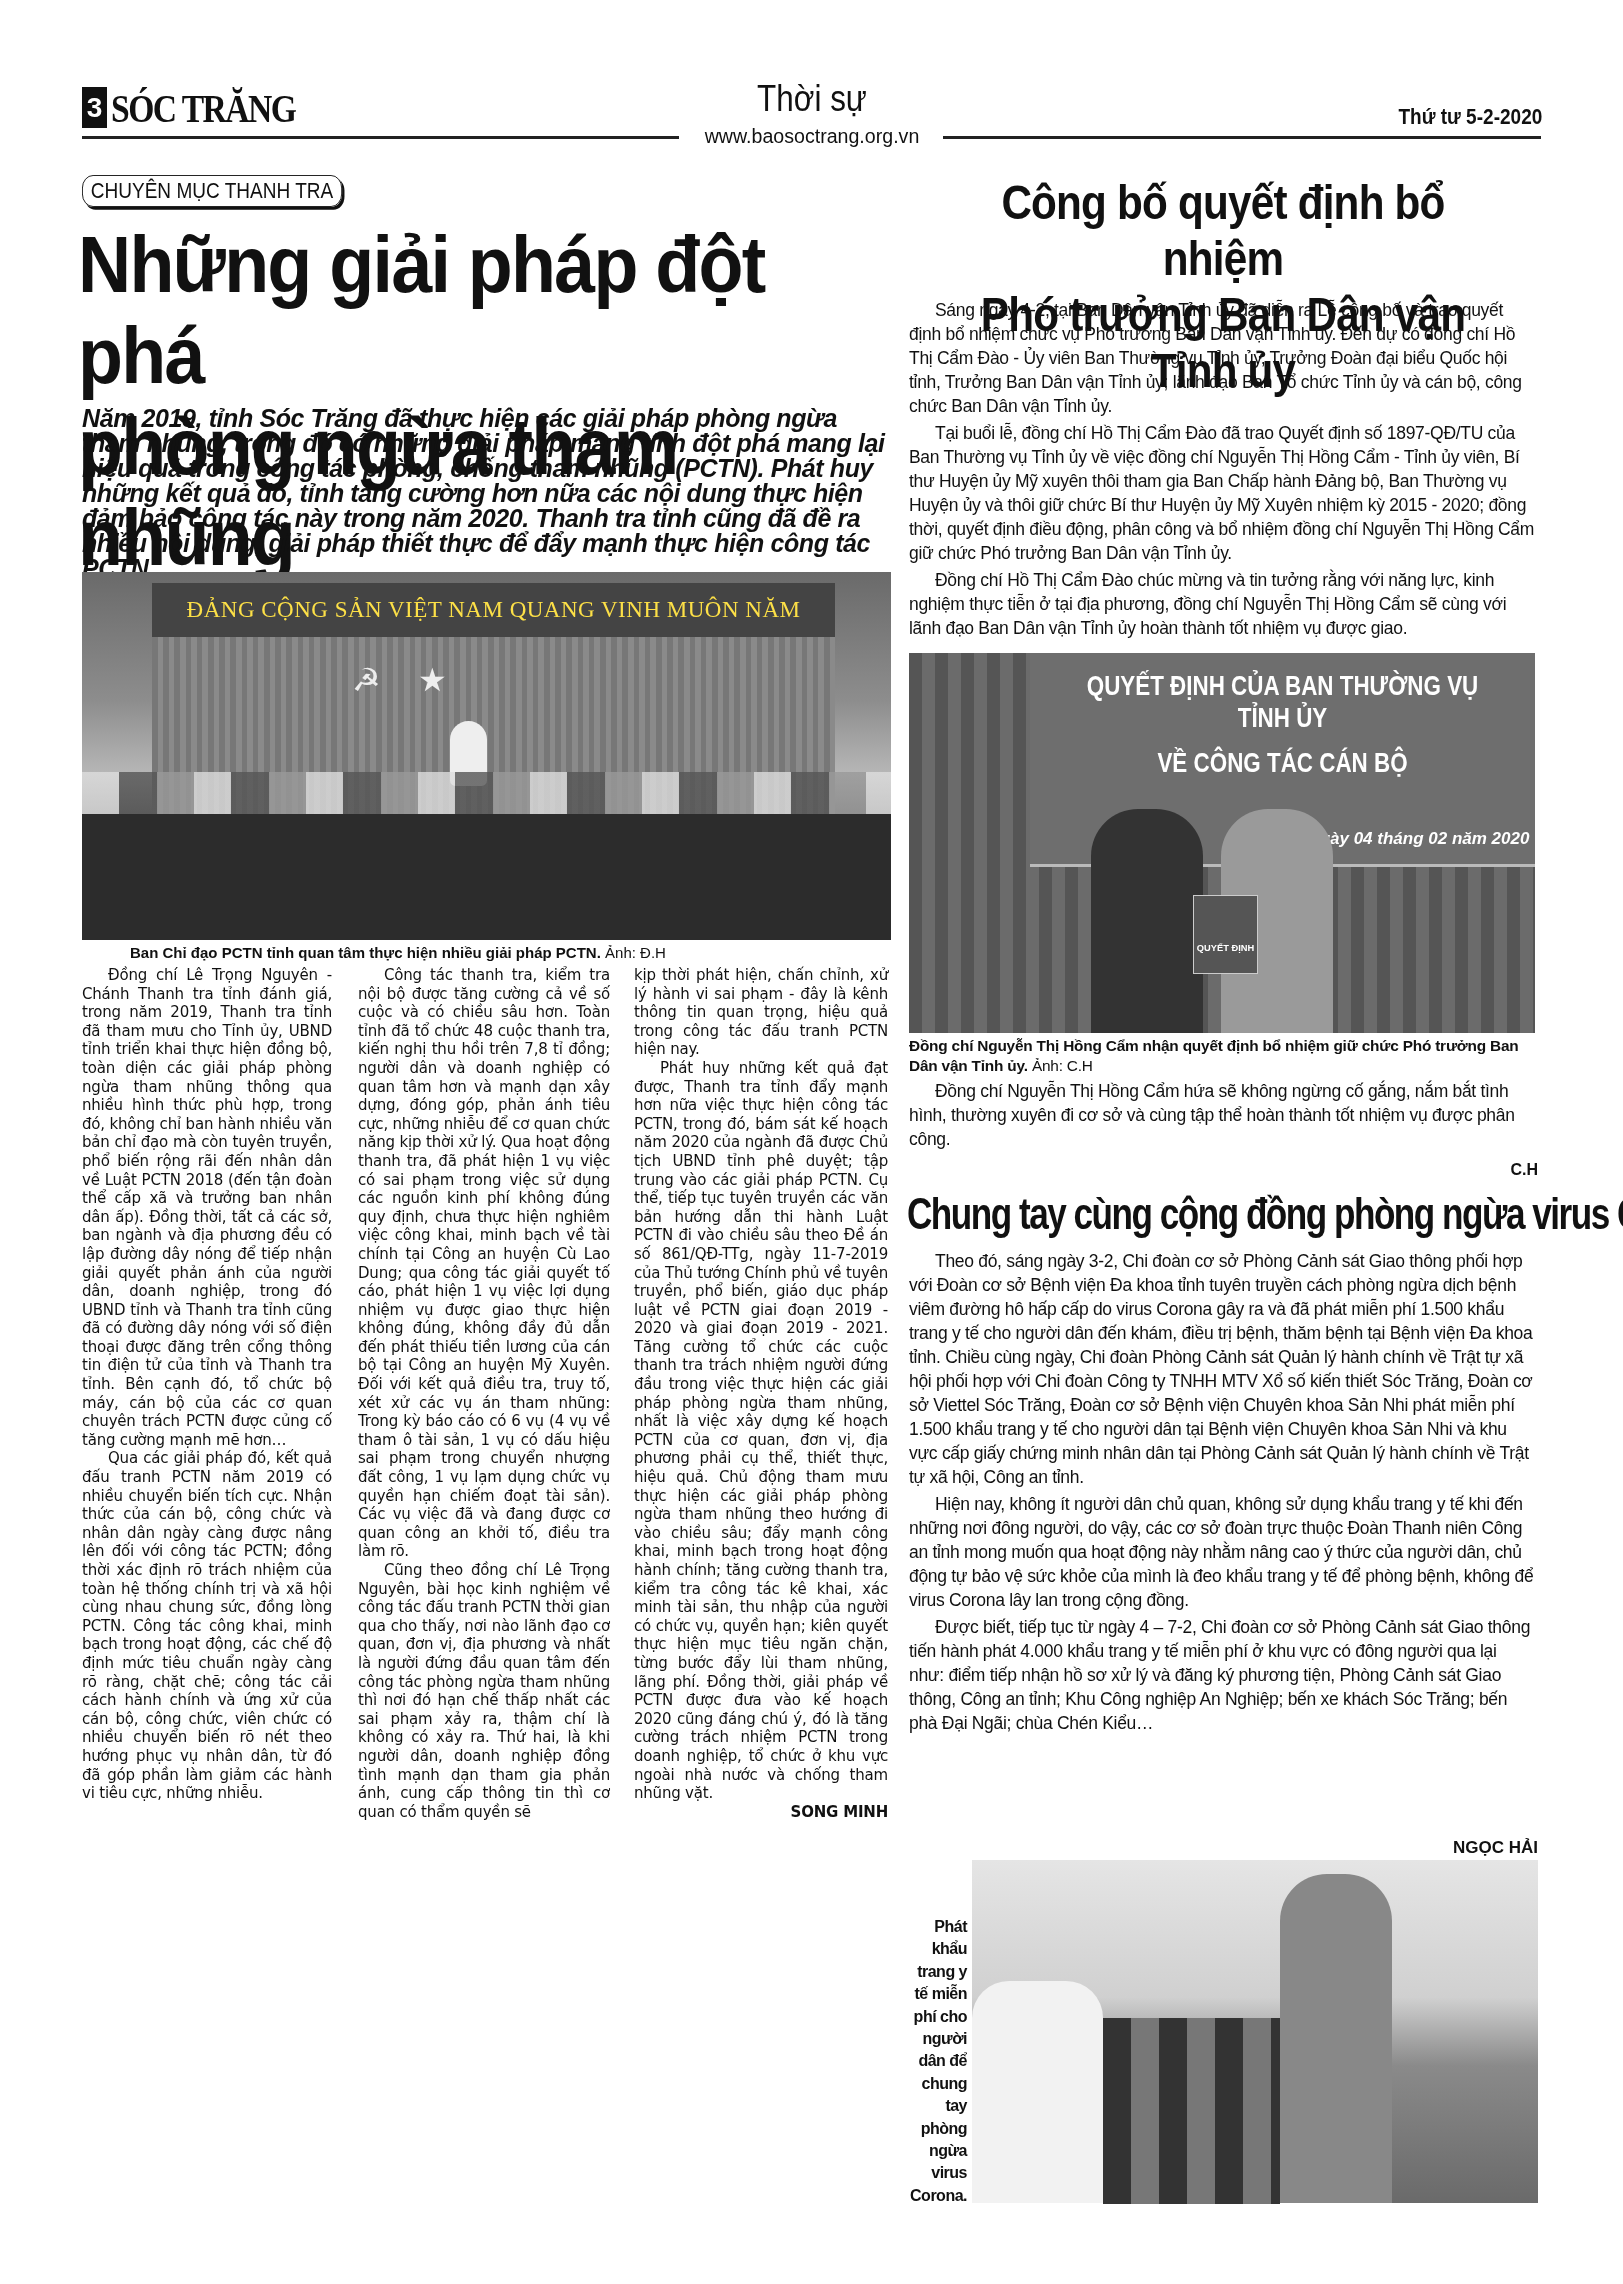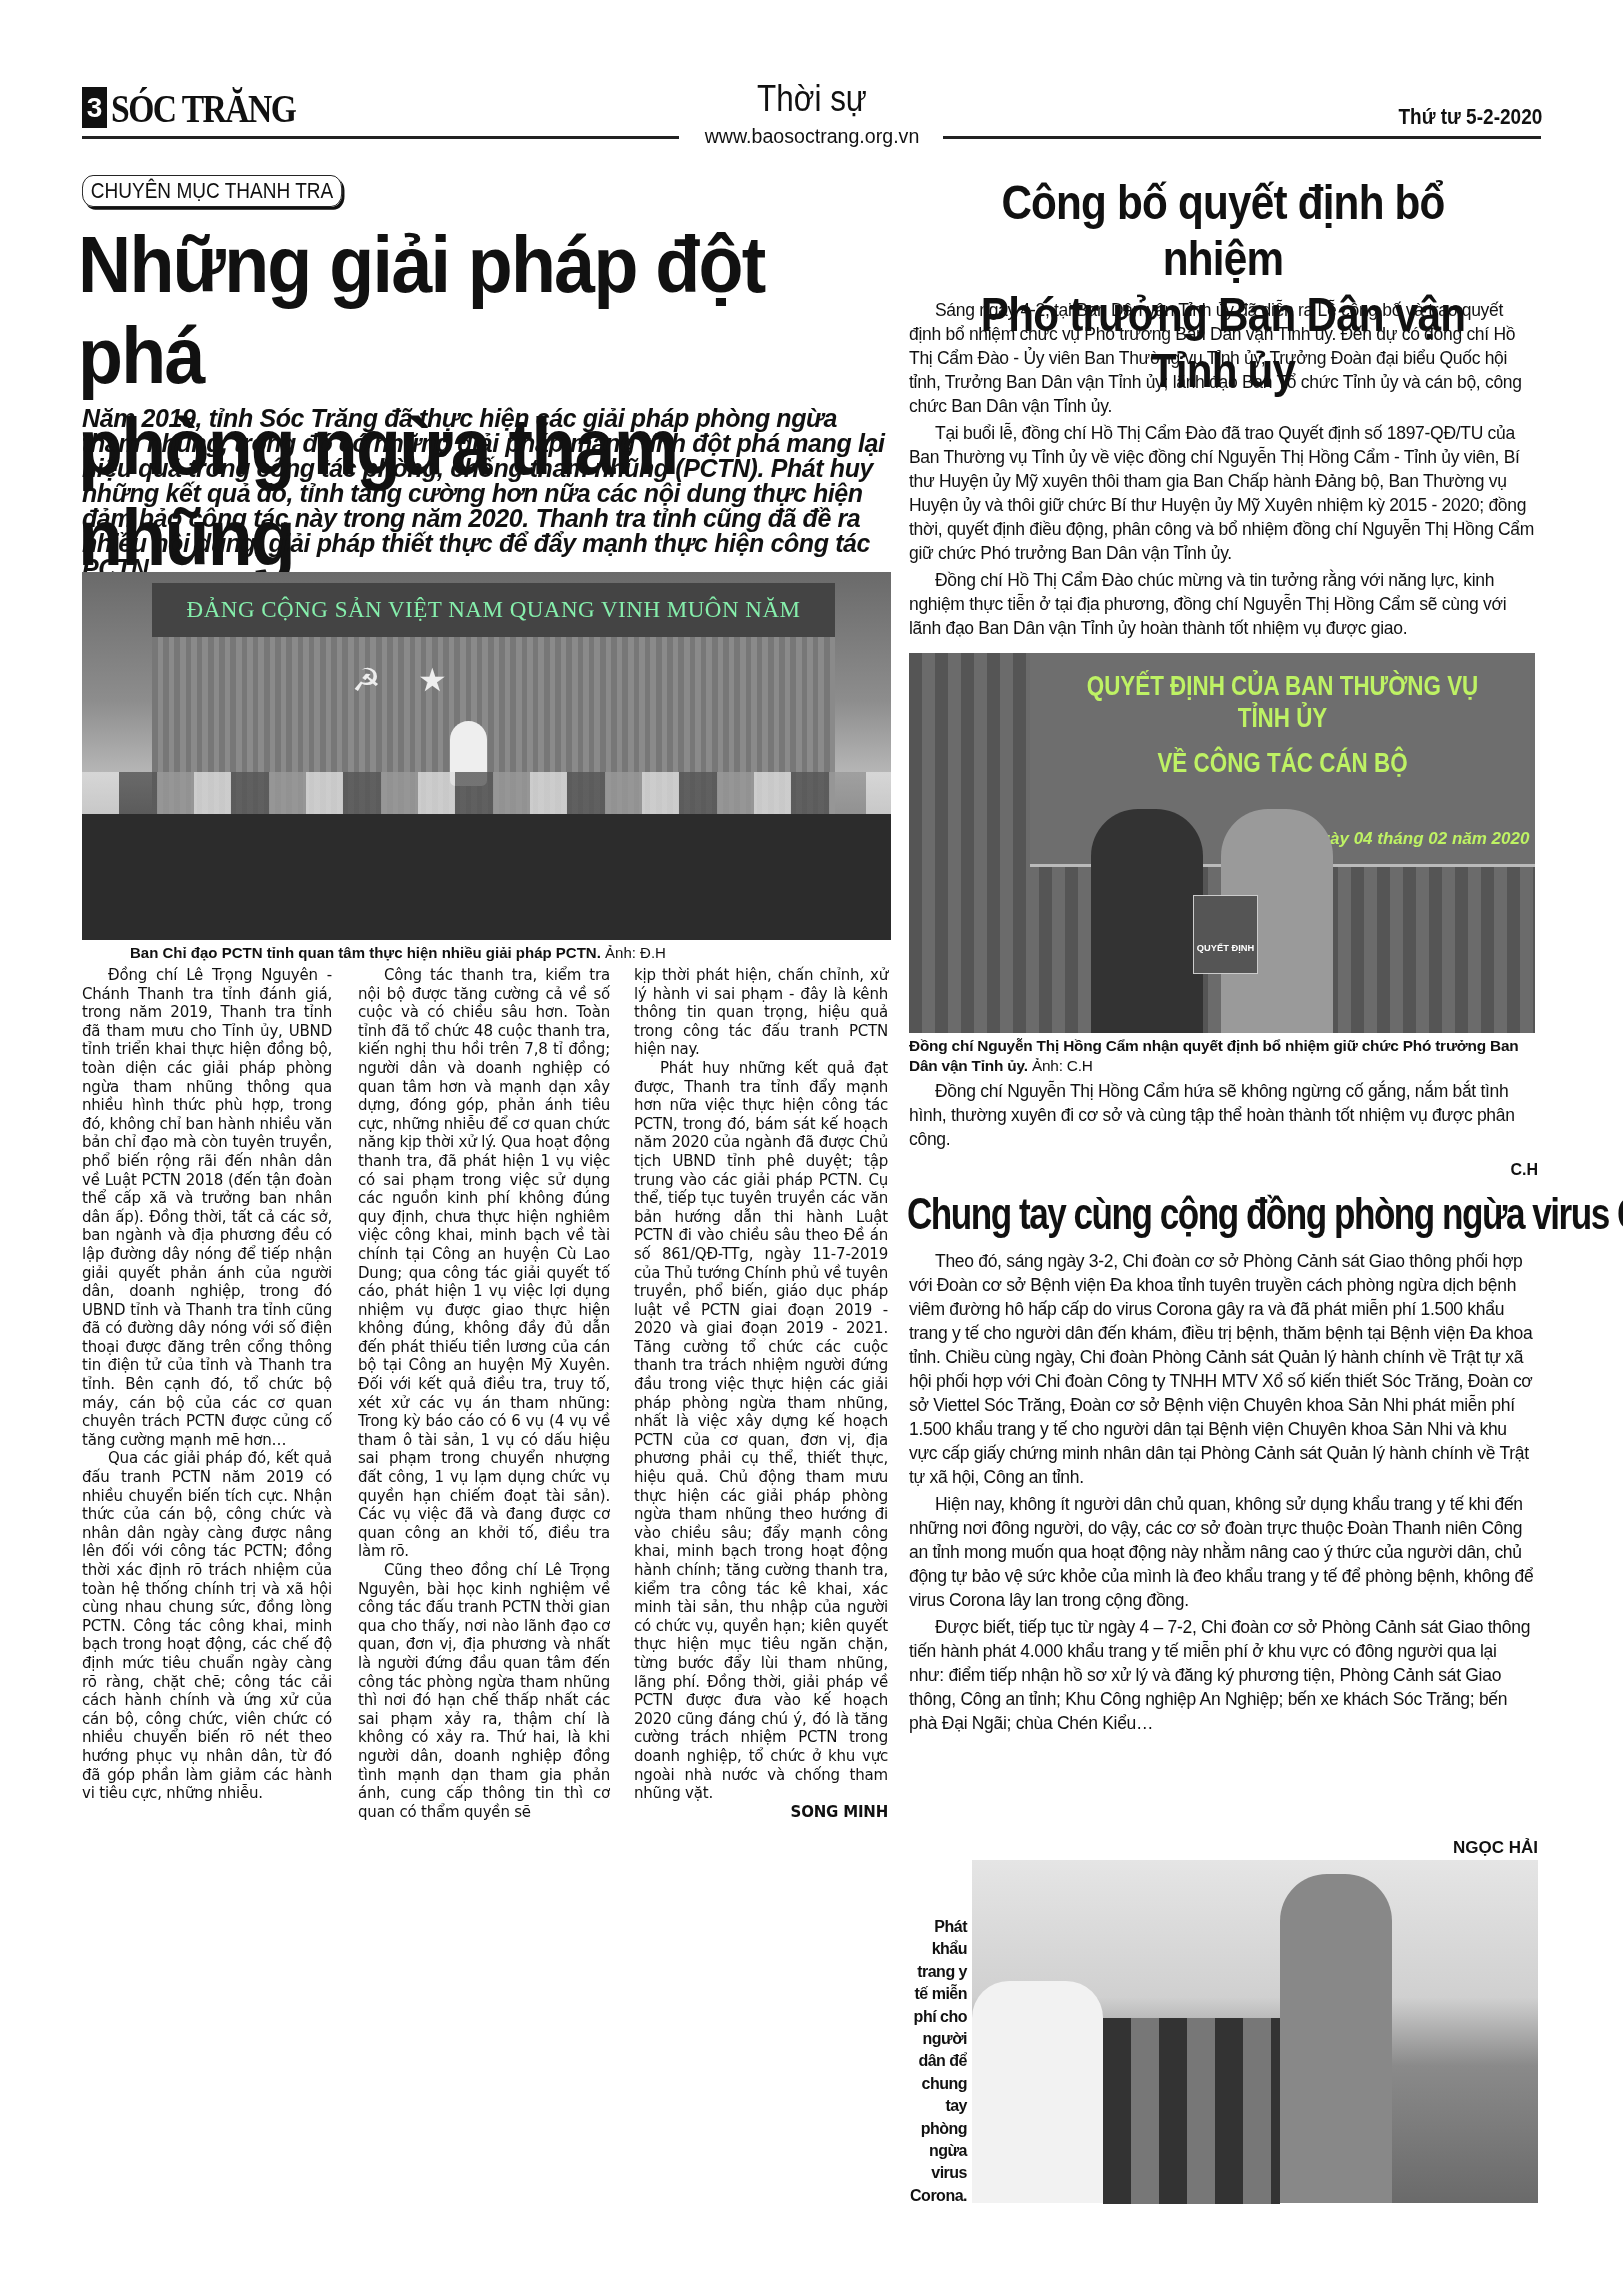--- a/index.html
+++ b/index.html
@@ -12,40 +12,40 @@
   #section-name { left: 0; width: 1624px; top: 78px; text-align: center; font-size: 37px; font-family: "Liberation Sans", sans-serif; transform: scaleX(0.85); }
   #site-url { left: 0; width: 1624px; top: 125px; text-align: center; font-size: 19.6px; }
   #issue-date { right: 82px; top: 104px; font-weight: bold; font-size: 22.4px; transform: scaleX(0.85); transform-origin: right center; }
   .rule { height: 2.8px; background: #222; top: 136px; }
   
   #column-tag { left: 82px; top: 175px; border: 1.9px solid #111; border-radius: 13px; padding: 1.9px 9.3px; font-size: 22.4px; box-shadow: 2.8px 2.8px 0 #111; transform: scaleX(0.85); transform-origin: left top; }
   #left-headline { left: 78px; top: 219px; width: 830px; font-weight: bold; font-size: 80px; line-height: 91px; letter-spacing: -1.9px; transform: scaleX(0.92); transform-origin: left top; }
   #left-lead { left: 82px; top: 406px; width: 811px; font-weight: bold; font-style: italic; font-size: 25px; line-height: 25px; letter-spacing: -0.4px; }
   .photo { background: linear-gradient(180deg, #6a6a6a 0%, #8d8d8d 35%, #b7b7b7 55%, #3a3a3a 75%, #9a9a9a 100%); overflow: hidden; }
   #meeting-photo { left: 82px; top: 572px; width: 809px; height: 368px; }
-  #meeting-photo .banner { position: absolute; left: 70px; right: 56px; top: 11.2px; height: 54px; background: #444; color: #86efac; font-family: "Liberation Serif", serif; font-size: 23px; display:flex; align-items:center; justify-content:center; letter-spacing: 0.5px; }
+  #meeting-photo .banner { position: absolute; left: 70px; right: 56px; top: 11.2px; height: 54px; background: #444; color: #fde047; font-family: "Liberation Serif", serif; font-size: 23px; display:flex; align-items:center; justify-content:center; letter-spacing: 0.5px; }
   #meeting-photo .curtain { position: absolute; left: 70px; right: 56px; top: 65px; height: 196px; background: repeating-linear-gradient(90deg, #777 0 5.6px, #8a8a8a 5.6px 11.2px); }
   #meeting-photo .emblem { position: absolute; top: 89px; font-size: 32px; color: #eee; }
   #meeting-photo .bust { position:absolute; left: 368px; top: 149px; width: 37px; height: 65px; background: #eee; border-radius: 18.6px 18.6px 5.6px 5.6px; }
   #meeting-photo .table { position: absolute; left: 0; right: 0; bottom: 0; height: 126px; background: #2c2c2c; }
   #meeting-photo .people { position: absolute; left: 0; right: 0; top: 200px; height: 70px; background: repeating-linear-gradient(90deg, #ddd 0 37px, #555 37px 75px, #999 75px 112px); opacity: 0.8; }
   #meeting-caption { left: 82px; top: 944px; width: 811px; font-size: 15px; line-height: 18.6px; }
   #meeting-caption b { font-weight: bold; margin-left: 48px; }
   .col { font-family: "DejaVu Sans", sans-serif; font-size: 15px; line-height: 18.6px; text-align: justify; letter-spacing: -0.2px; }
   .col p { text-indent: 26px; }
   #col-1 { left: 82px; top: 966px; width: 250px; }
   #col-2 { left: 358px; top: 966px; width: 252px; }
   #col-3 { left: 634px; top: 966px; width: 254px; }
   .byline { font-weight: bold; text-align: right; text-indent: 0 !important; font-family: "DejaVu Sans", sans-serif; }
   
   #right-headline { left: 906px; top: 175px; width: 634px; text-align: center; font-weight: bold; font-size: 48px; line-height: 56px; letter-spacing: -0.9px; transform: scaleX(0.88); transform-origin: center top; }
   #right-body { left: 909px; top: 298px; width: 626px; font-size: 17.5px; line-height: 24px; letter-spacing: -0.3px; font-family: "Liberation Sans", sans-serif; }
   #right-body p { text-indent: 26px; margin-bottom: 2.8px; }
   #decision-photo { left: 909px; top: 653px; width: 626px; height: 380px; background: repeating-linear-gradient(90deg, #555 0 13px, #6b6b6b 13px 26px); }
-  #decision-photo .board { position:absolute; left: 121px; right: 0; top: 0; height: 214px; background: #6e6e6e; border-bottom: 3.7px solid #bbb; color: #bef264; text-align: center; font-weight: bold; }
+  #decision-photo .board { position:absolute; left: 121px; right: 0; top: 0; height: 214px; background: #6e6e6e; border-bottom: 3.7px solid #bbb; color: #ffffff; text-align: center; font-weight: bold; }
   #decision-photo .board .l1 { font-size: 28px; margin-top: 17px; transform: scaleX(0.8); }
   #decision-photo .board .l2 { font-size: 28px; margin-top: 13px; transform: scaleX(0.8); }
   #decision-photo .board .l3 { font-size: 17px; font-style: italic; position: absolute; right: 5.6px; bottom: 15px; }
   #decision-photo .person { position:absolute; width: 112px; height: 224px; bottom: 0; border-radius: 47px 47px 0 0; }
   #decision-photo .p1 { left: 182px; background: #333; }
   #decision-photo .p2 { left: 312px; background: #9a9a9a; }
   #decision-photo .folder { position:absolute; left: 284px; top: 242px; width: 65px; height: 79px; background: #555; border: 1.9px solid #ccc; color:#fff; font-size: 9.3px; text-align:center; padding-top: 47px; font-weight: bold; }
   #decision-caption { left: 909px; top: 1036px; width: 626px; font-size: 15.4px; line-height: 19.6px; letter-spacing: -0.2px; }
   #decision-caption b { font-weight: bold; }
   #right-body-2 { left: 909px; top: 1079px; width: 626px; font-size: 17.5px; line-height: 24px; letter-spacing: -0.3px; }

